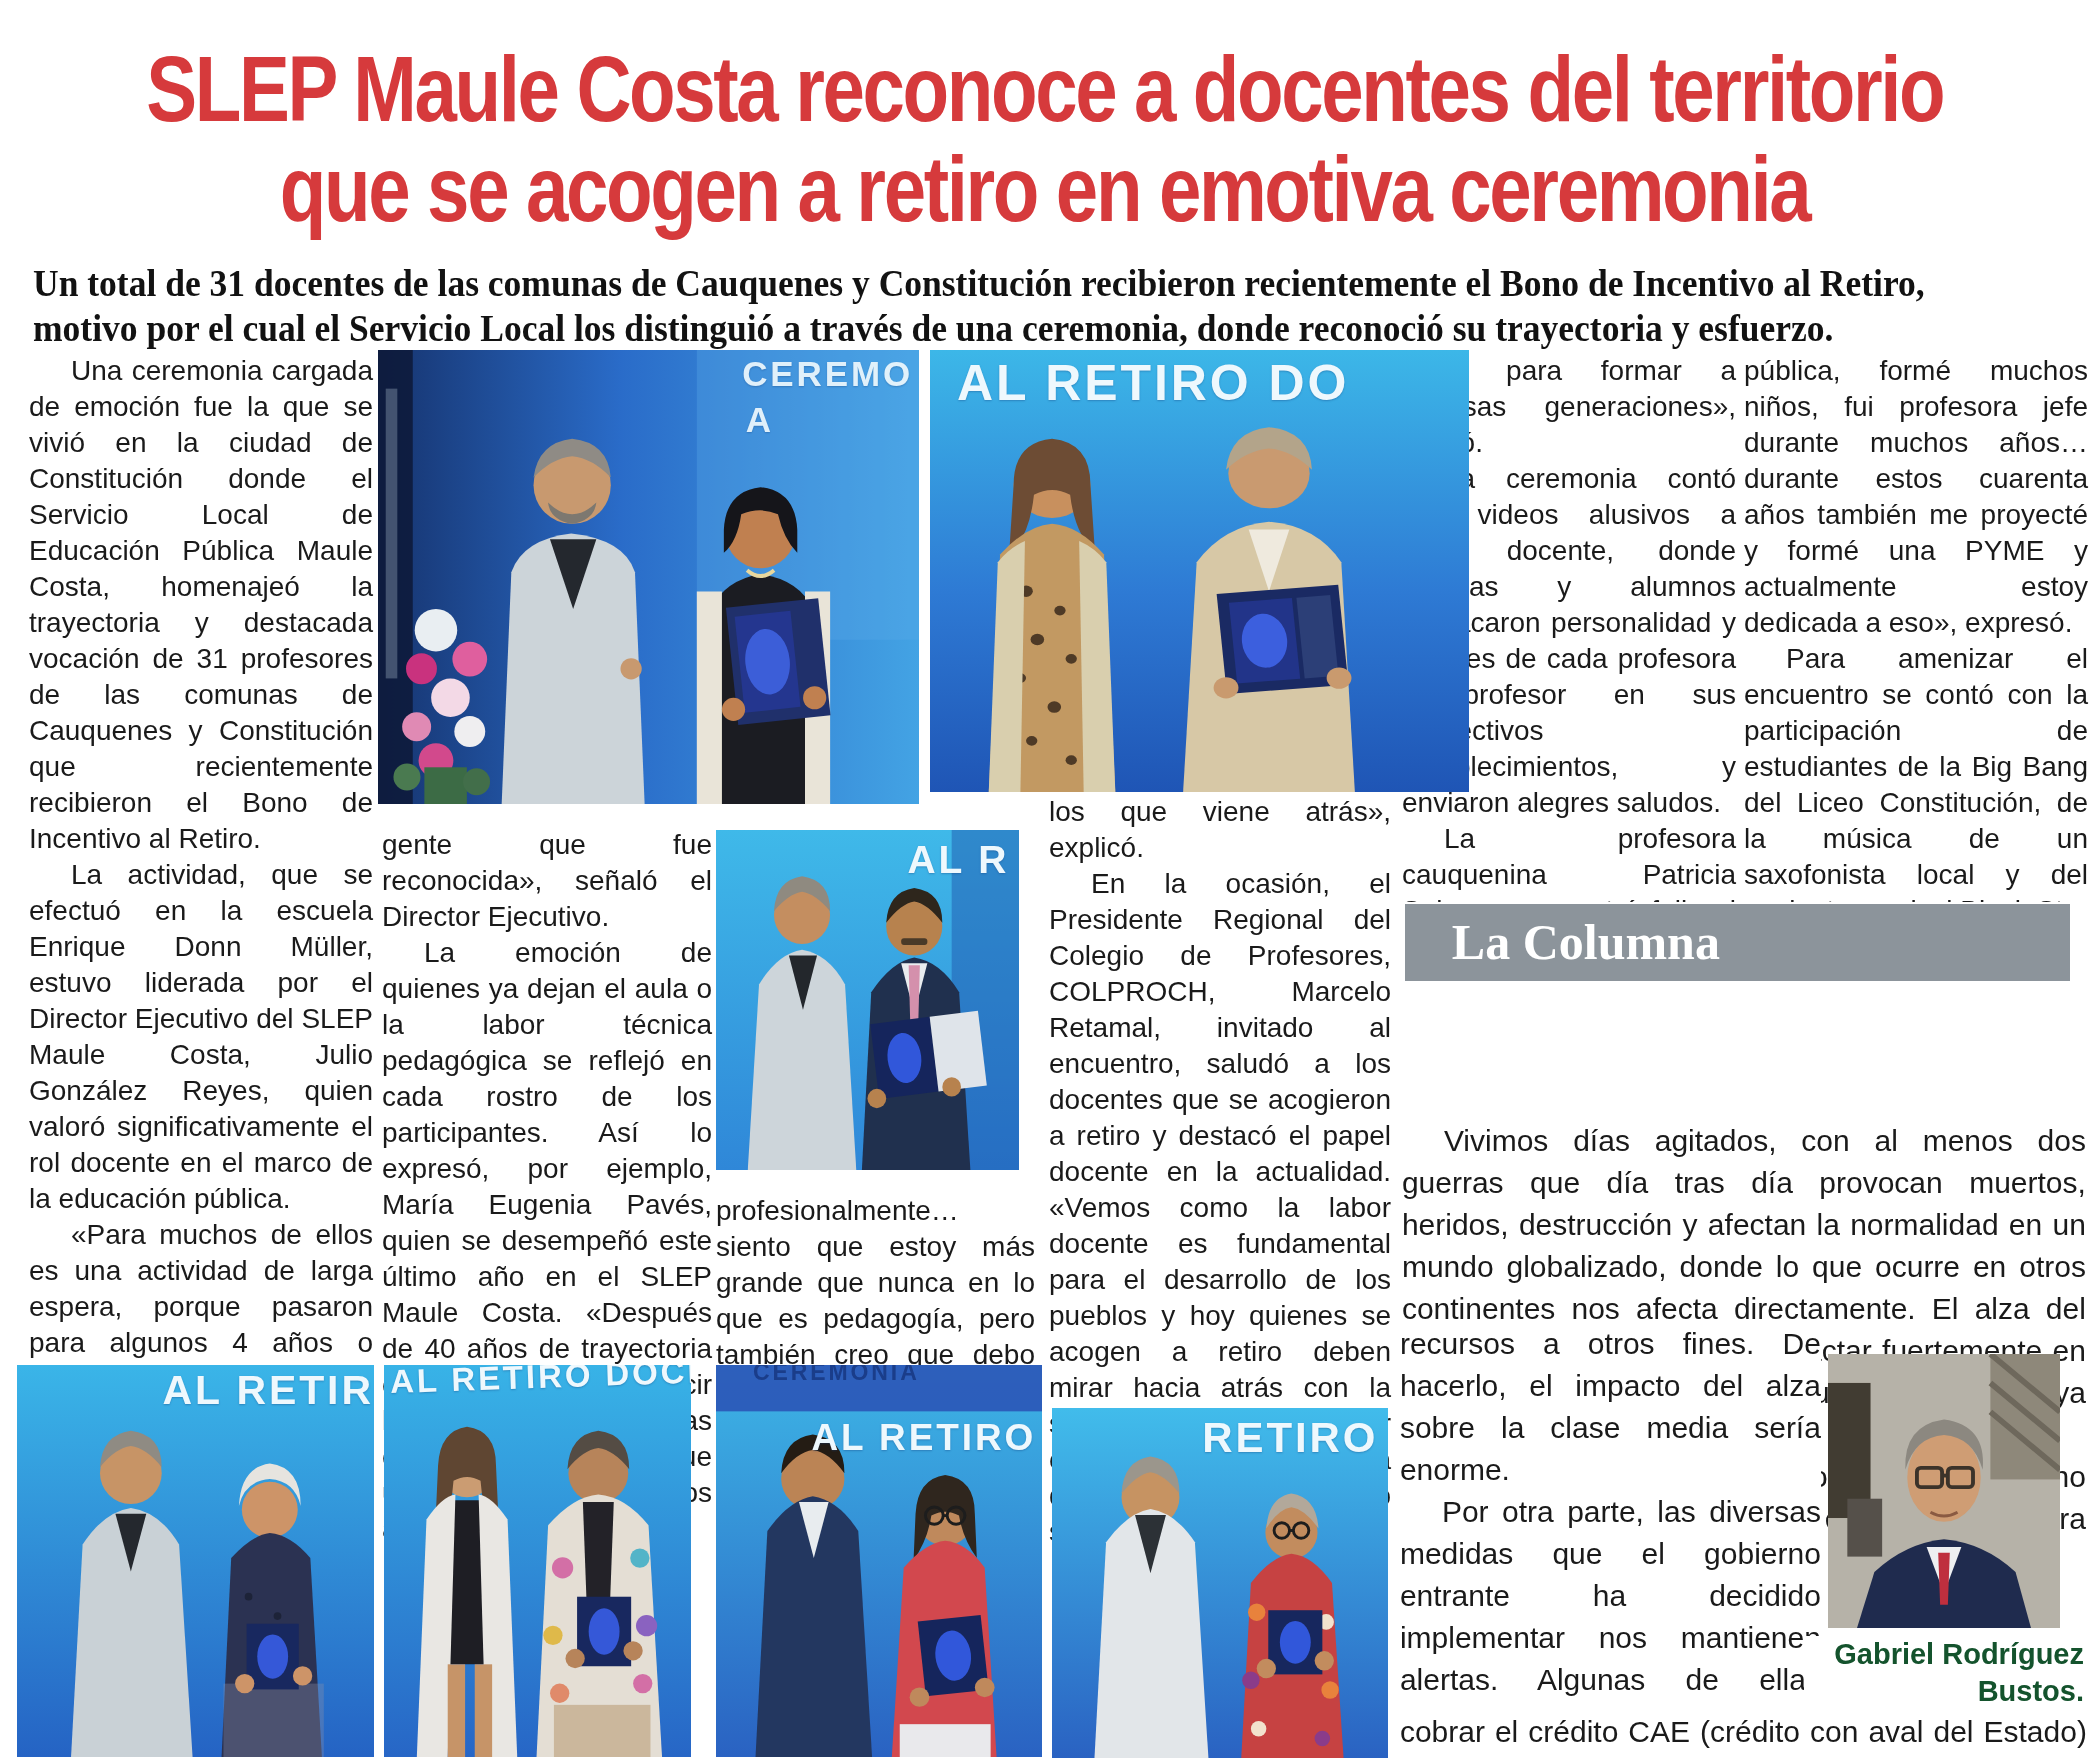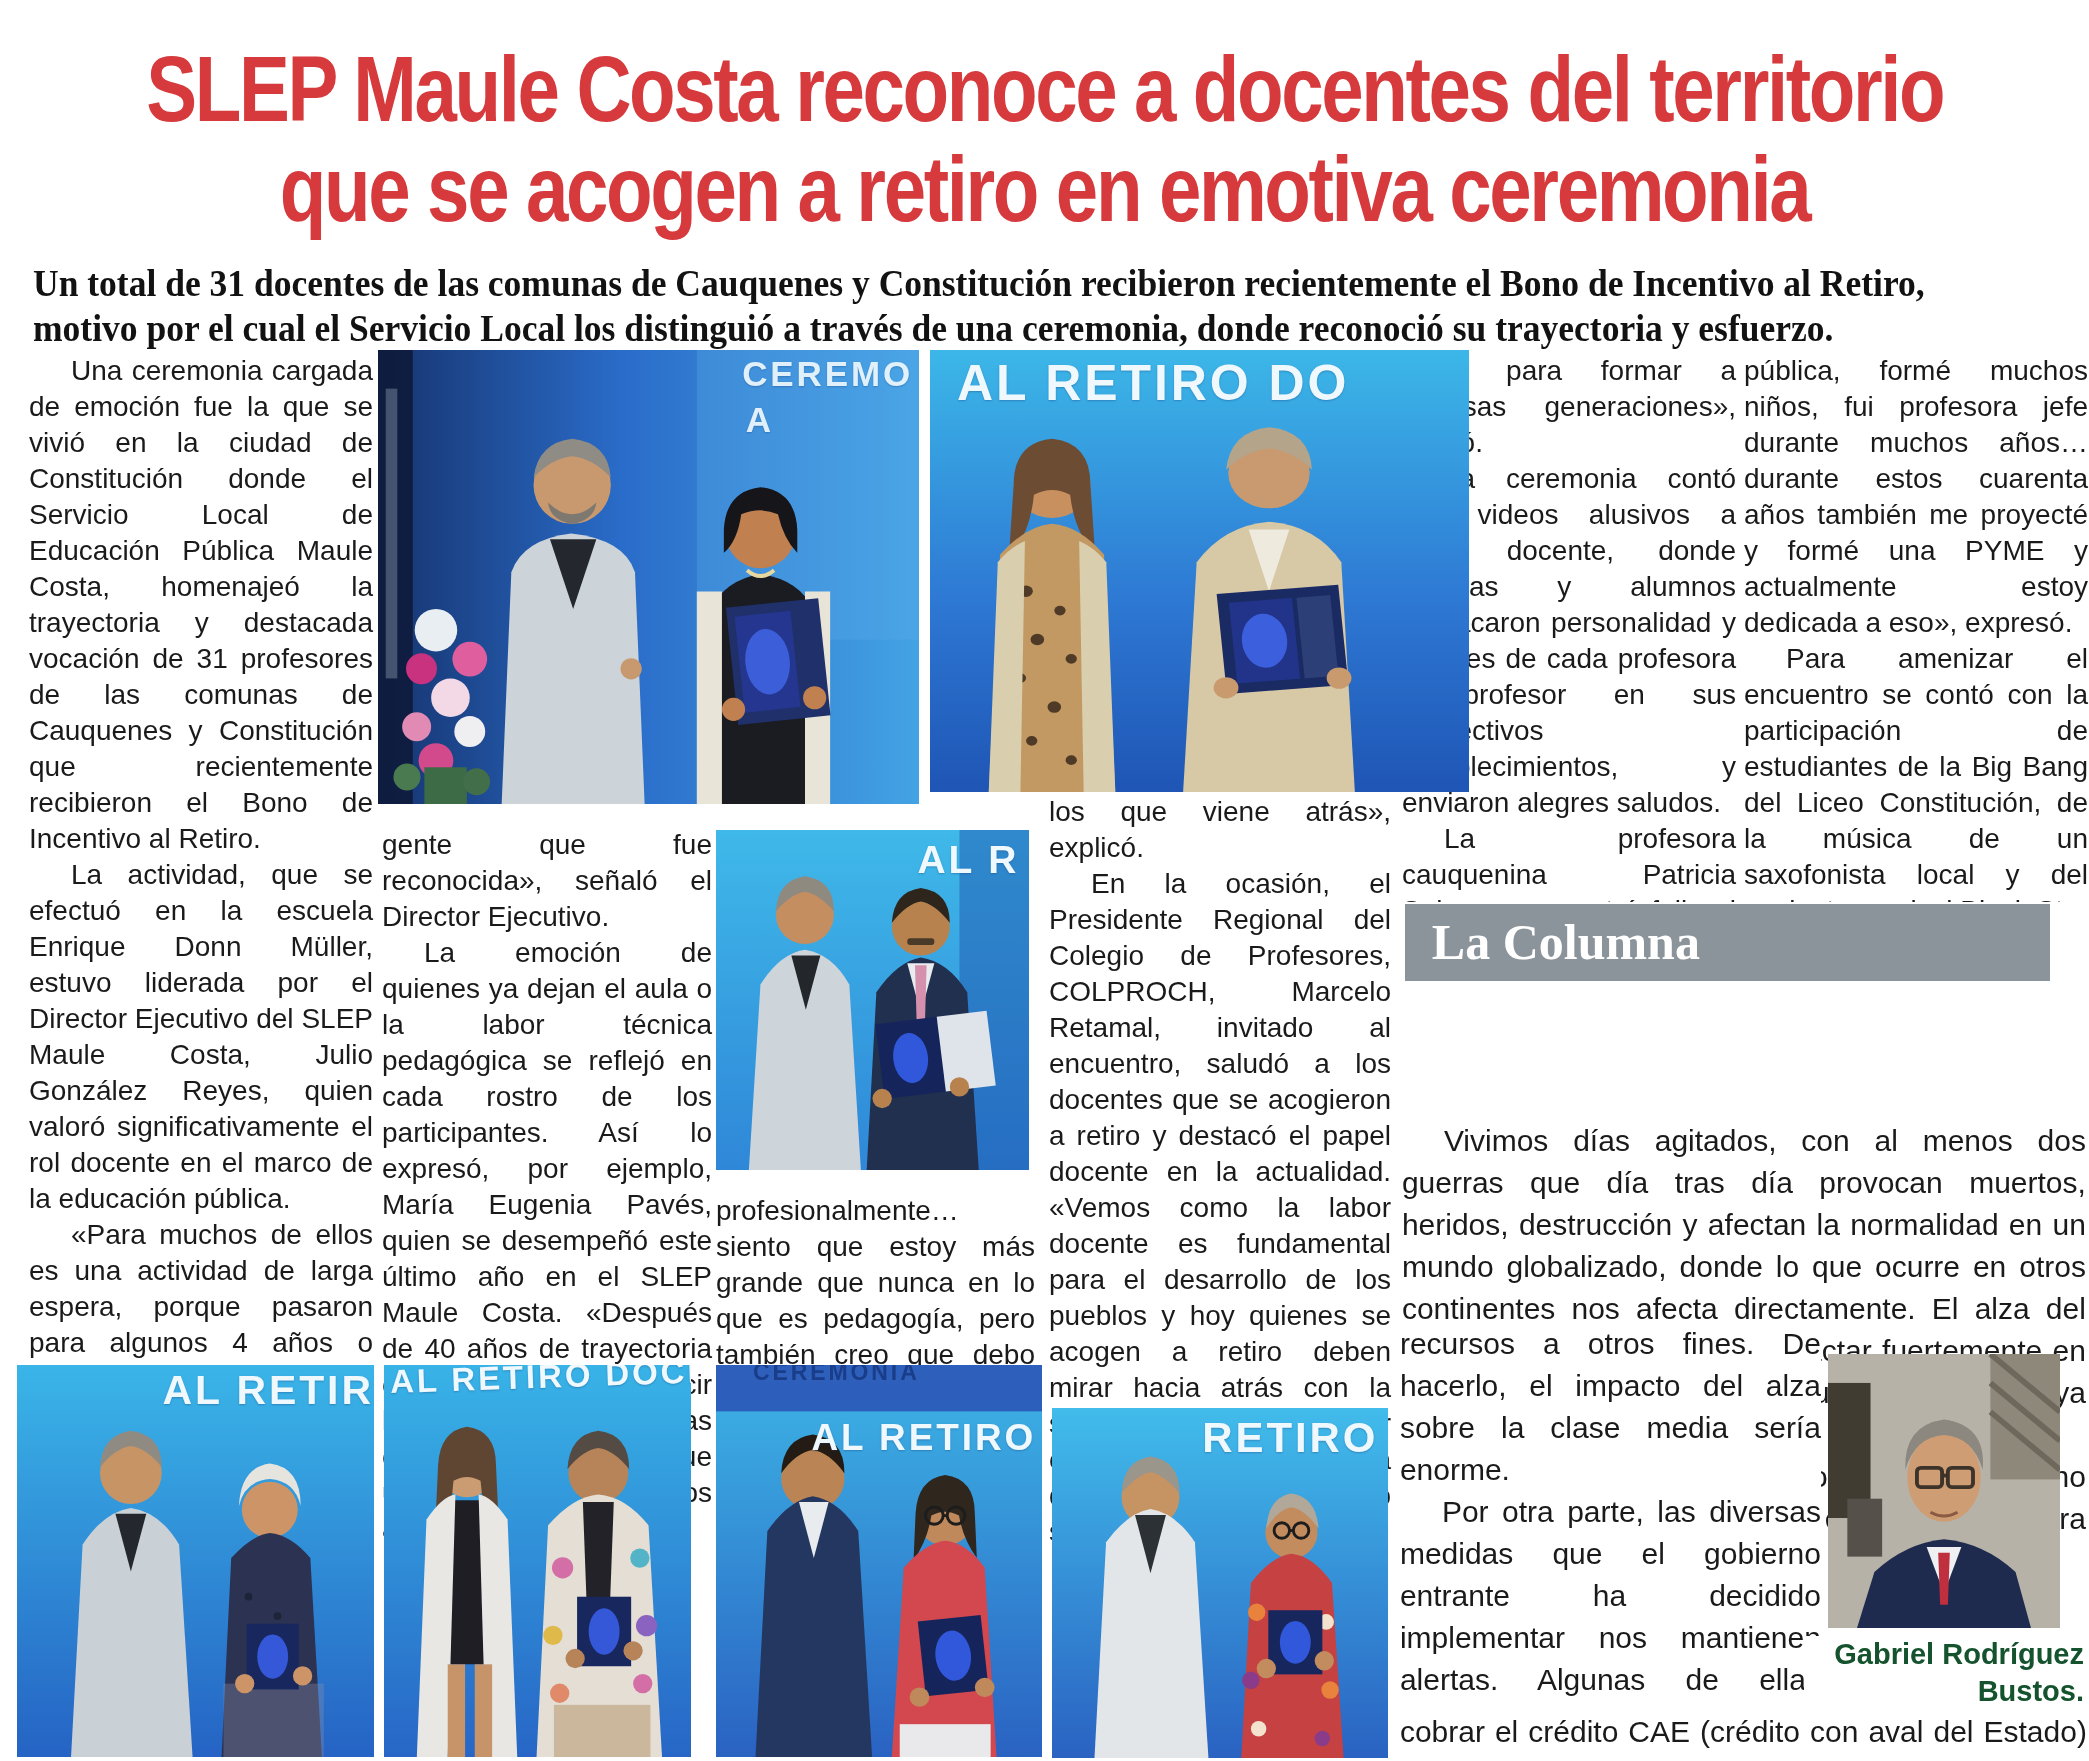--- a/index.html
+++ b/index.html
@@ -20,21 +20,21 @@
   .col p{margin:0;}
   .col p.ind{text-indent:1.5em;}
   
   .photo{position:absolute;margin:0;overflow:hidden;background:#2f86d6;}
   .photo svg{position:absolute;left:0;top:0;width:100%;height:100%;display:block;}
   .ov{position:absolute;font-family:"Liberation Sans",sans-serif;font-weight:bold;color:#eef8fd;
     letter-spacing:2.9px;white-space:nowrap;text-shadow:0 1px 1.9px rgba(20,60,120,.35);}
   .ov-dark{color:#16357e;text-shadow:none;}
   
   #la-columna{position:absolute;left:1398px;top:873px;width:691px;height:888px;background:#ffffff;overflow:hidden;}
-  .kicker{position:absolute;left:6.8px;top:1.9px;width:645px;height:77px;background:#8c949b;}
+  .kicker{position:absolute;left:6.8px;top:1.9px;width:645px;height:77px;background:#8c949b;padding-left:20px;}
   .kicker span{display:block;padding-left:27px;line-height:77px;font-family:"Liberation Serif",serif;
     font-weight:bold;font-size:50px;color:#ffffff;}
   .col-title{position:absolute;left:9.7px;top:104px;width:676px;font-family:"Liberation Serif",serif;
     font-style:italic;font-weight:bold;font-size:62px;line-height:68px;color:#111111;}
   .opinion{position:absolute;text-align:justify;font-size:30px;line-height:42px;color:#1a1a1a;}
   .opinion p{margin:0;}
   .opinion p.ind{text-indent:1.4em;}
   #op-a{left:3.9px;top:218px;width:684px;}
   #op-b{left:1.9px;top:421px;width:421px;background:#ffffff;}
   #op-c{left:1.9px;top:805px;width:687px;background:#ffffff;padding-top:3.9px;}
@@ -174,21 +174,21 @@
         <rect x="268" y="258" width="56" height="84" fill="#223489"></rect>
         <ellipse cx="296" cy="300" rx="20" ry="28" fill="#3c5fde"></ellipse>
         <rect x="328" y="258" width="30" height="84" fill="#2c3f77"></rect>
       </g>
       <circle cx="262" cy="350" r="11" fill="#c99a6e"></circle>
         <circle cx="362" cy="340" r="11" fill="#c99a6e"></circle>
     </svg>
     <span class="ov" style="top:3.9px;left:27px;font-size:50px;">AL RETIRO DO</span>
   </figure>
 
-  <figure class="photo" style="left:716px;top:801px;width:313px;height:340px;">
+  <figure class="photo" style="left:716px;top:801px;width:267px;height:340px;padding-left:36px;">
     <svg viewBox="0 0 324 352" preserveAspectRatio="none">
       <defs>
           <linearGradient id="gC" x1="0" y1="0" x2="0" y2="1">
         <stop offset="0" stop-color="#3fb9e9"></stop>
             <stop offset="1" stop-color="#2f87d8"></stop>
       </linearGradient>
         </defs>
       <rect width="324" height="352" fill="url(#gC)"></rect>
       <rect x="252" y="0" width="72" height="352" fill="#1d50a8" opacity=".45"></rect>
       <circle cx="92" cy="88" r="30" fill="#c48e60"></circle>

